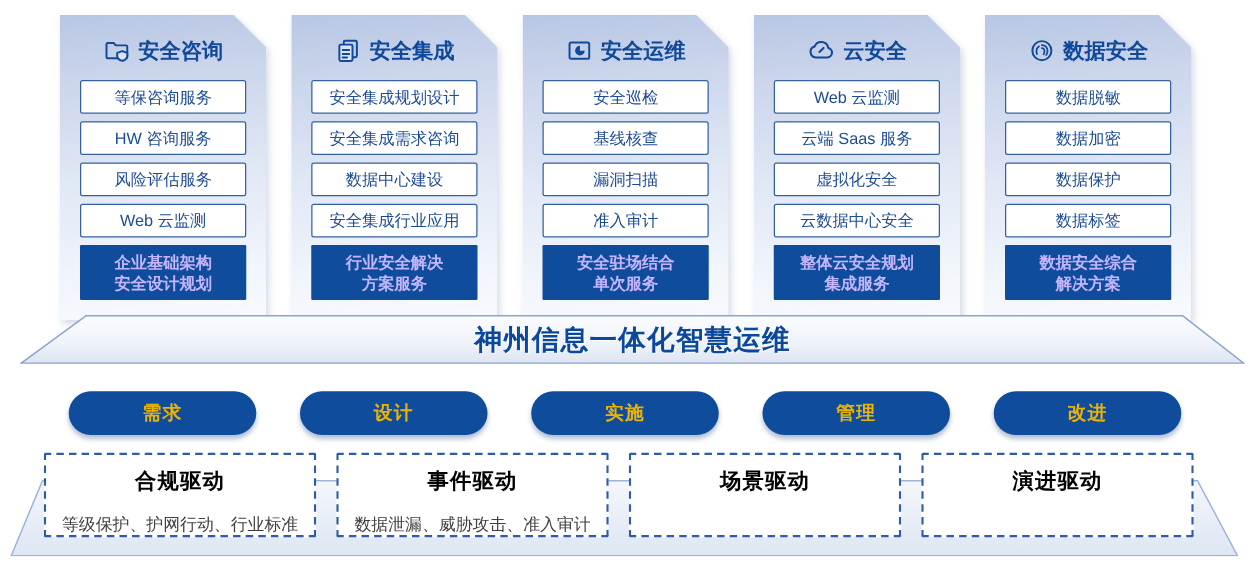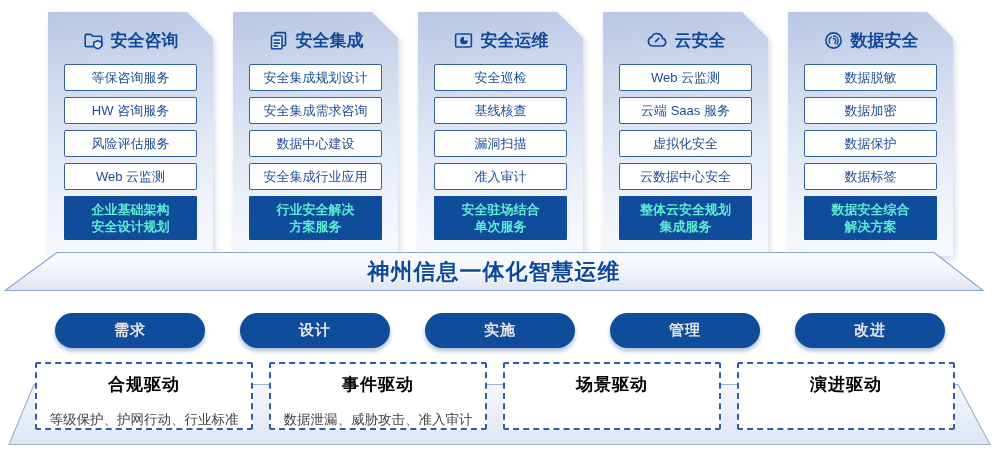--- a/index.html
+++ b/index.html
@@ -16,40 +16,40 @@
   }
   .card-header{display:flex;align-items:center;justify-content:center;gap:7px;height:24px;margin-bottom:12px;color:#10499a;font-weight:bold;font-size:17px;}
   .card-header svg{display:block;}
   .card-item{
     width:133px;height:27px;margin:0 auto 6px;background:#ffffff;
     border:1.5px solid #35619f;border-radius:2px;box-sizing:border-box;
     display:flex;align-items:center;justify-content:center;
     font-size:13px;color:#1d4b94;white-space:nowrap;
   }
   .card-footer{
-    width:133px;margin:2px auto 0;background:#0f4c9c;color:#5eead4;
+    width:133px;margin:2px auto 0;background:#0f4c9c;color:#c4b5fd;
     font-size:13px;font-weight:bold;text-align:center;line-height:1.32;
     padding:5px 0;border-radius:1px;
   }
   .card-footer span{display:block;}
 
   
-  .banner{position:absolute;top:252px;left:4px;width:980px;height:39px;z-index:2;}
+  .banner{position:absolute;top:252px;left:16px;width:980px;height:39px;z-index:2;}
   .banner svg{position:absolute;top:0;left:0;}
   .banner-title{
     position:absolute;inset:0;display:flex;align-items:center;justify-content:center;
     font-size:22px;font-weight:bold;color:#0c4899;letter-spacing:1px;
     text-shadow:1px 1px 0 rgba(255,255,255,.8);
   }
 
   
   .phases{position:absolute;top:313px;left:55px;display:flex;gap:35px;z-index:2;}
   .phase{
     width:150px;height:35px;border-radius:18px;background:#0f4c9c;
-    color:#e5e5e5;font-size:15px;font-weight:bold;
+    color:#eab308;font-size:15px;font-weight:bold;
     display:flex;align-items:center;justify-content:center;letter-spacing:1px;
     box-shadow:0 3px 4px rgba(20,60,120,.35);
   }
 
   
   .bottom-trap{position:absolute;top:384px;left:8px;width:984px;height:61px;z-index:0;}
   .drivers{position:absolute;top:362px;left:35px;display:flex;gap:16px;z-index:1;}
   .driver{
     width:218px;height:68px;box-sizing:border-box;background:#ffffff;
     border:2px dashed #2e5ca9;border-radius:2px;text-align:center;padding-top:9px;

